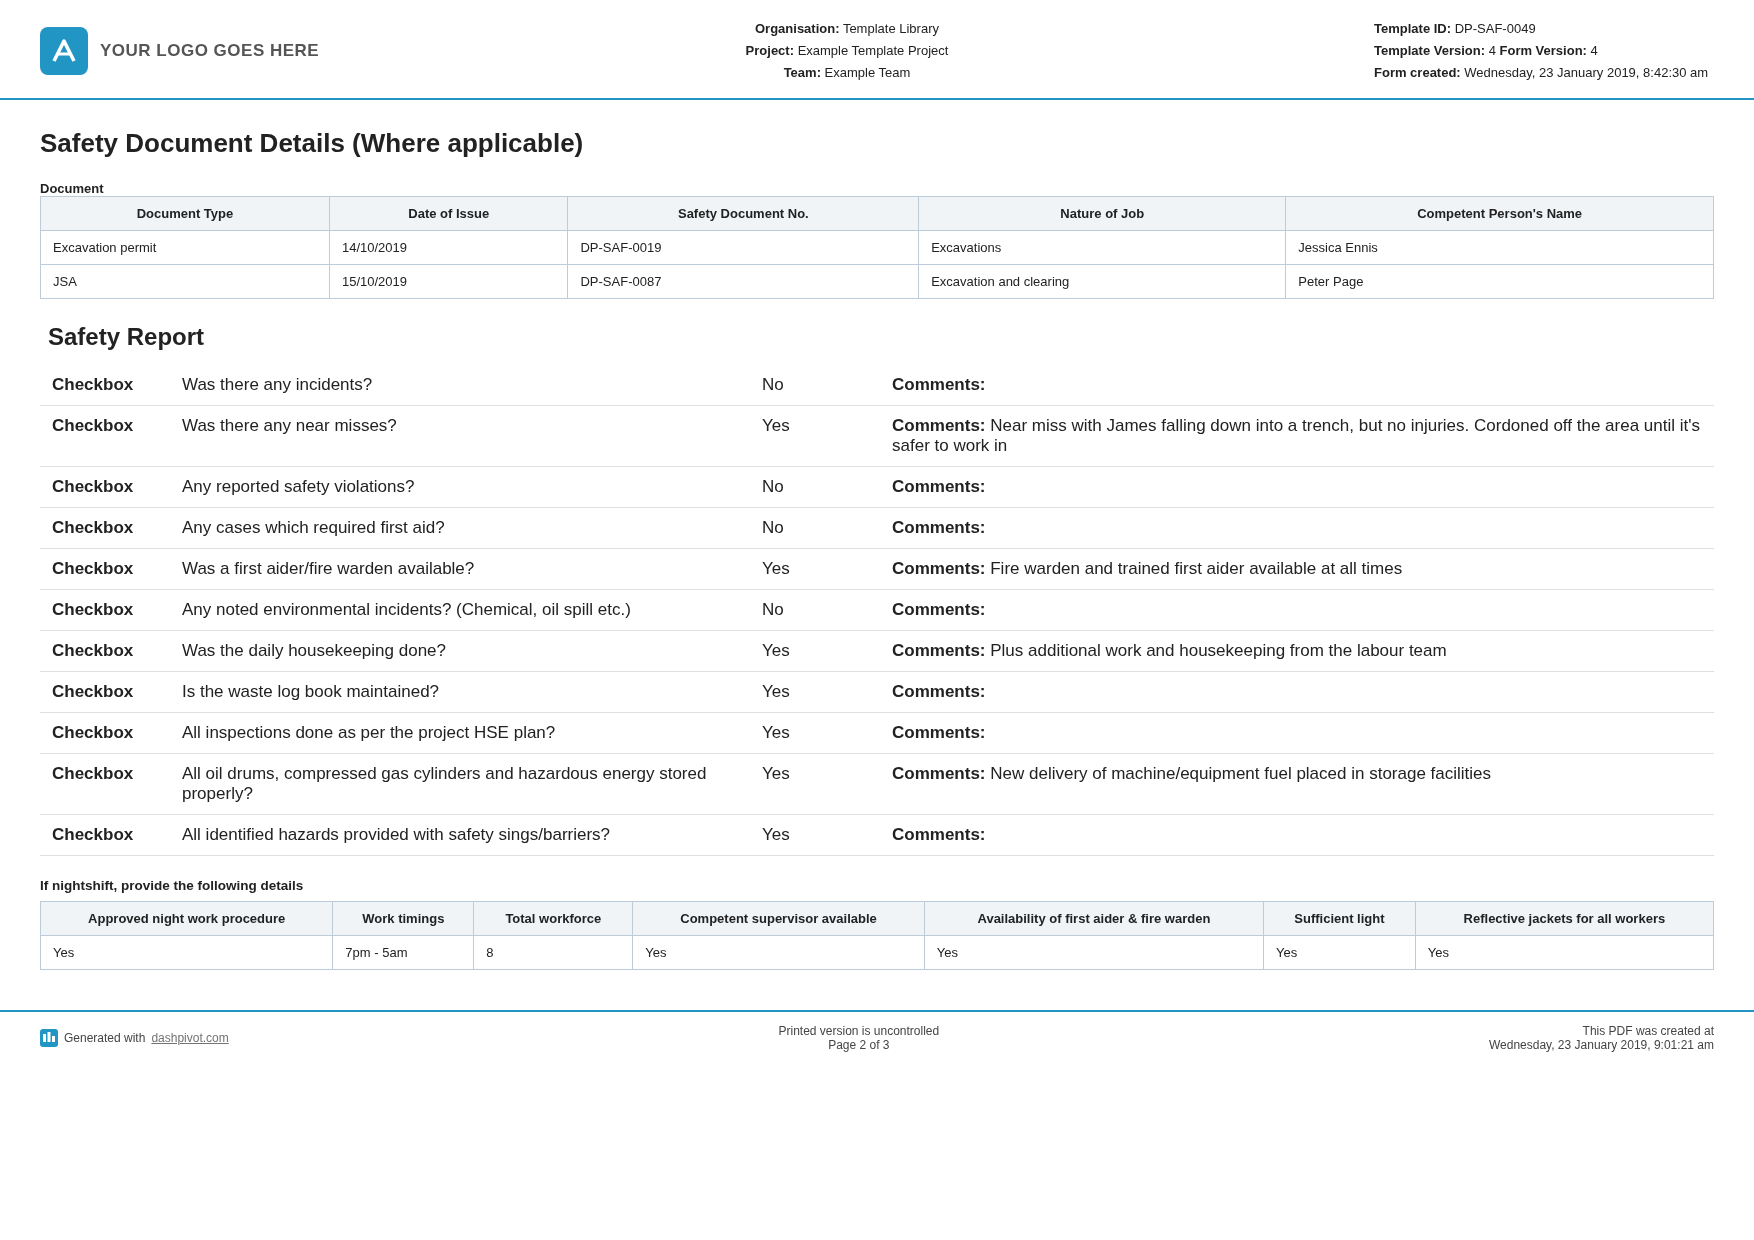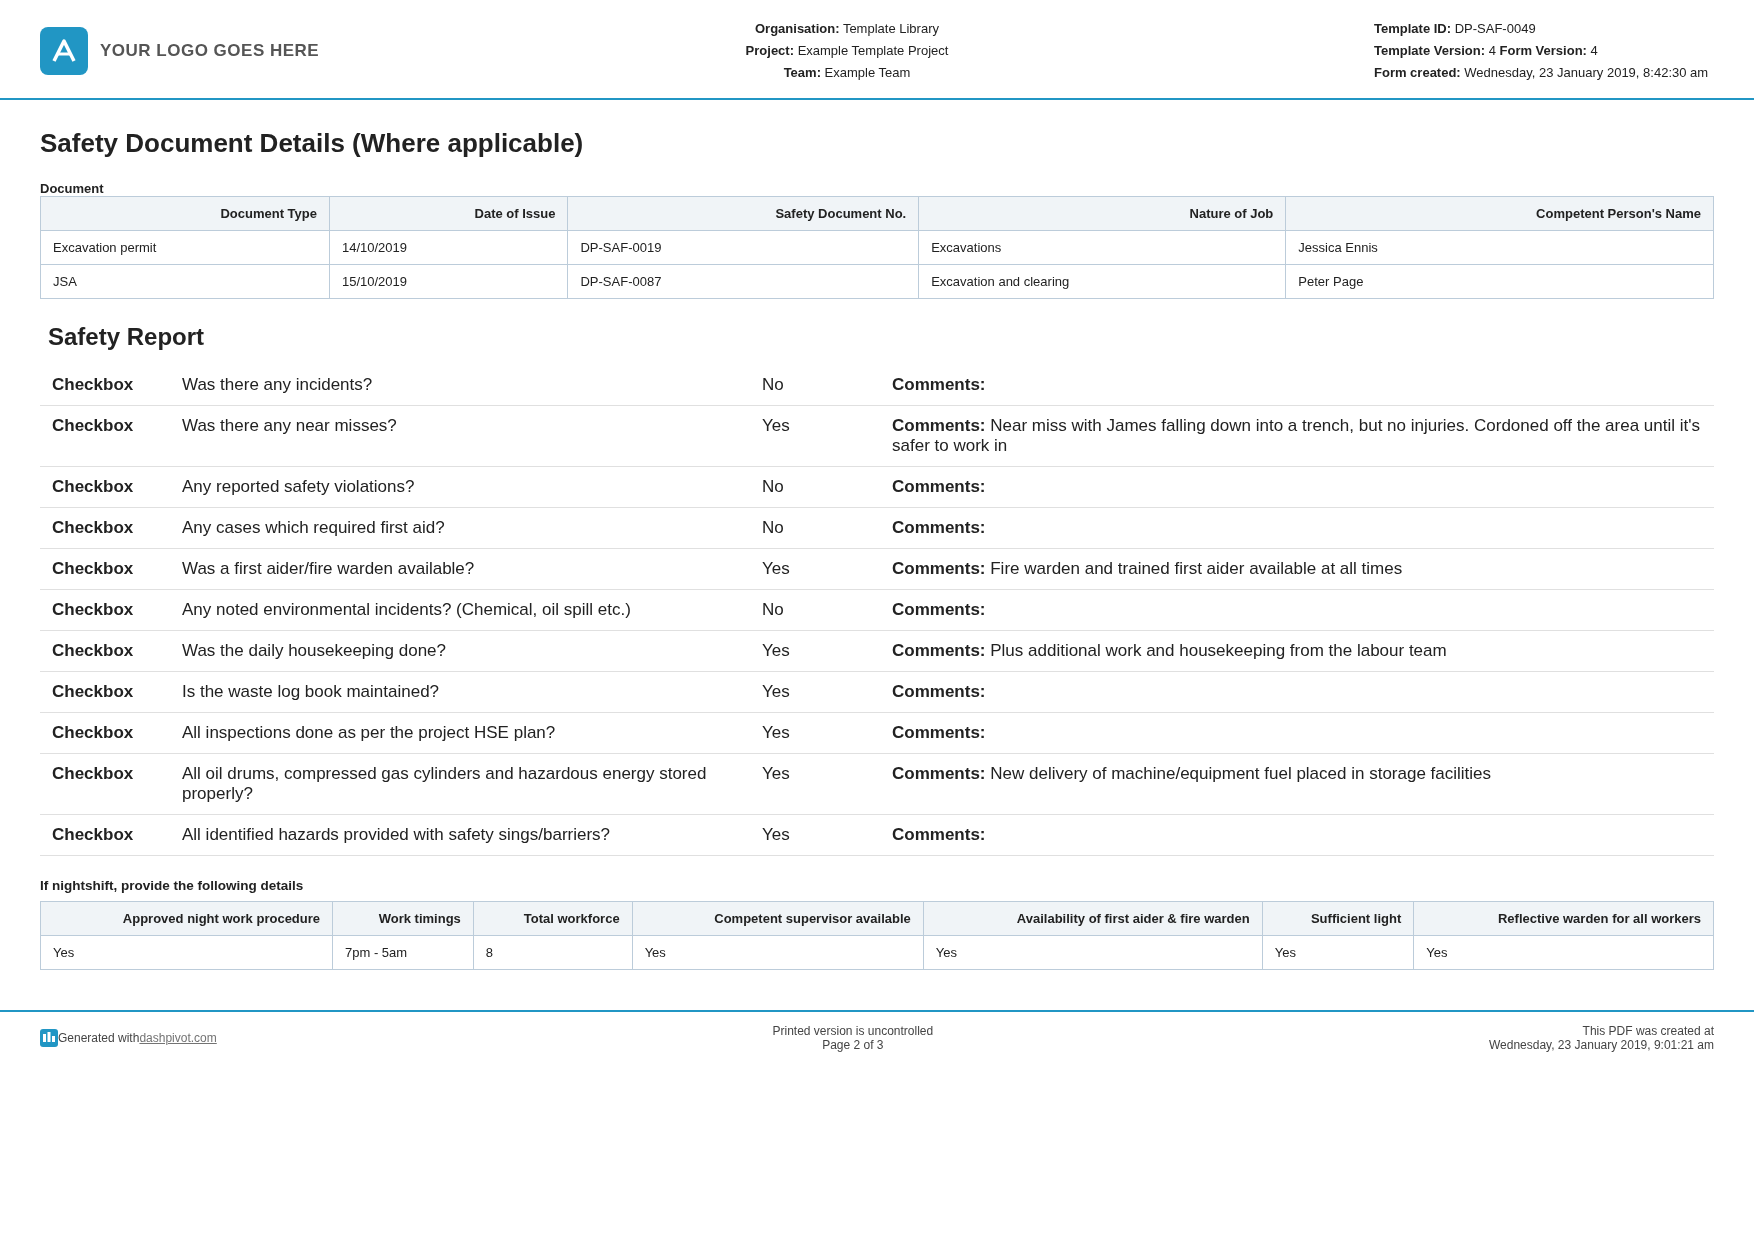--- a/index.html
+++ b/index.html
@@ -19,42 +19,42 @@
     .main { padding: 28px 40px 16px 40px; }
 
     
     .page-title { font-size: 26px; font-weight: 700; margin-bottom: 22px; }
 
     
     .section-label { font-weight: 700; font-size: 13px; }
 
     
     table { width: 100%; border-collapse: collapse; margin-bottom: 24px; }
-    th { background: #f0f4f7; font-weight: 700; font-size: 13px; padding: 9px 12px; border: 1px solid #bcccda; text-align: right; }
+    th { background: #f0f4f7; font-weight: 700; font-size: 13px; padding: 9px 12px; border: 1px solid #bcccda; text-align: center; }
     td { padding: 9px 12px; border: 1px solid #bcccda; font-size: 13px; vertical-align: top; }
 
     
     .report-title { font-size: 24px; font-weight: 700; margin-bottom: 14px; margin-left: 8px; }
 
     
     .report-table { width: 100%; border-collapse: collapse; margin-bottom: 22px; }
     .report-table tr { border-bottom: 1px solid #e0e0e0; }
     .report-table td { padding: 10px 12px; vertical-align: top; font-size: 17px; border: none; }
     .report-table td.col-checkbox { width: 130px; font-weight: 700; }
     .report-table td.col-question { width: 580px; }
     .report-table td.col-answer { width: 130px; }
     .report-table td.col-comments { }
     .col-comments .comment-bold { font-weight: 700; }
 
     
     .nightshift-label { font-weight: 700; font-size: 13.5px; margin-bottom: 8px; }
 
     
     .footer { border-top: 2px solid #2196c4; padding: 12px 40px; display: flex; align-items: center; justify-content: space-between; font-size: 12px; color: #444; }
-    .footer-left { display: flex; align-items: center; }
+    .footer-left { display: flex; align-items: center; gap: 6px; }
     .footer-logo { width: 18px; height: 18px; }
     .footer-link { color: #737373; text-decoration: underline; }
     .footer-center { text-align: center; }
     .footer-right { text-align: right; }
   </style>
 </head>
 <body>
 
 <div class="header">
   <div class="logo-area">
@@ -189,21 +189,21 @@
     <div class="nightshift-label">If nightshift, provide the following details</div>
     <table>
       <thead>
         <tr id="nightshift-header-row">
             <th>Approved night work procedure</th>
             <th>Work timings</th>
             <th>Total workforce</th>
             <th>Competent supervisor available</th>
             <th>Availability of first aider &amp; fire warden</th>
             <th>Sufficient light</th>
-            <th>Reflective warden for all workers</th>
+            <th>Reflective jackets for all workers</th>
           </tr>
       </thead>
       <tbody id="nightshift-body">
           <tr>
             <td>Yes</td>
             <td>7pm - 5am</td>
             <td>8</td>
             <td>Yes</td>
             <td>Yes</td>
             <td>Yes</td>

